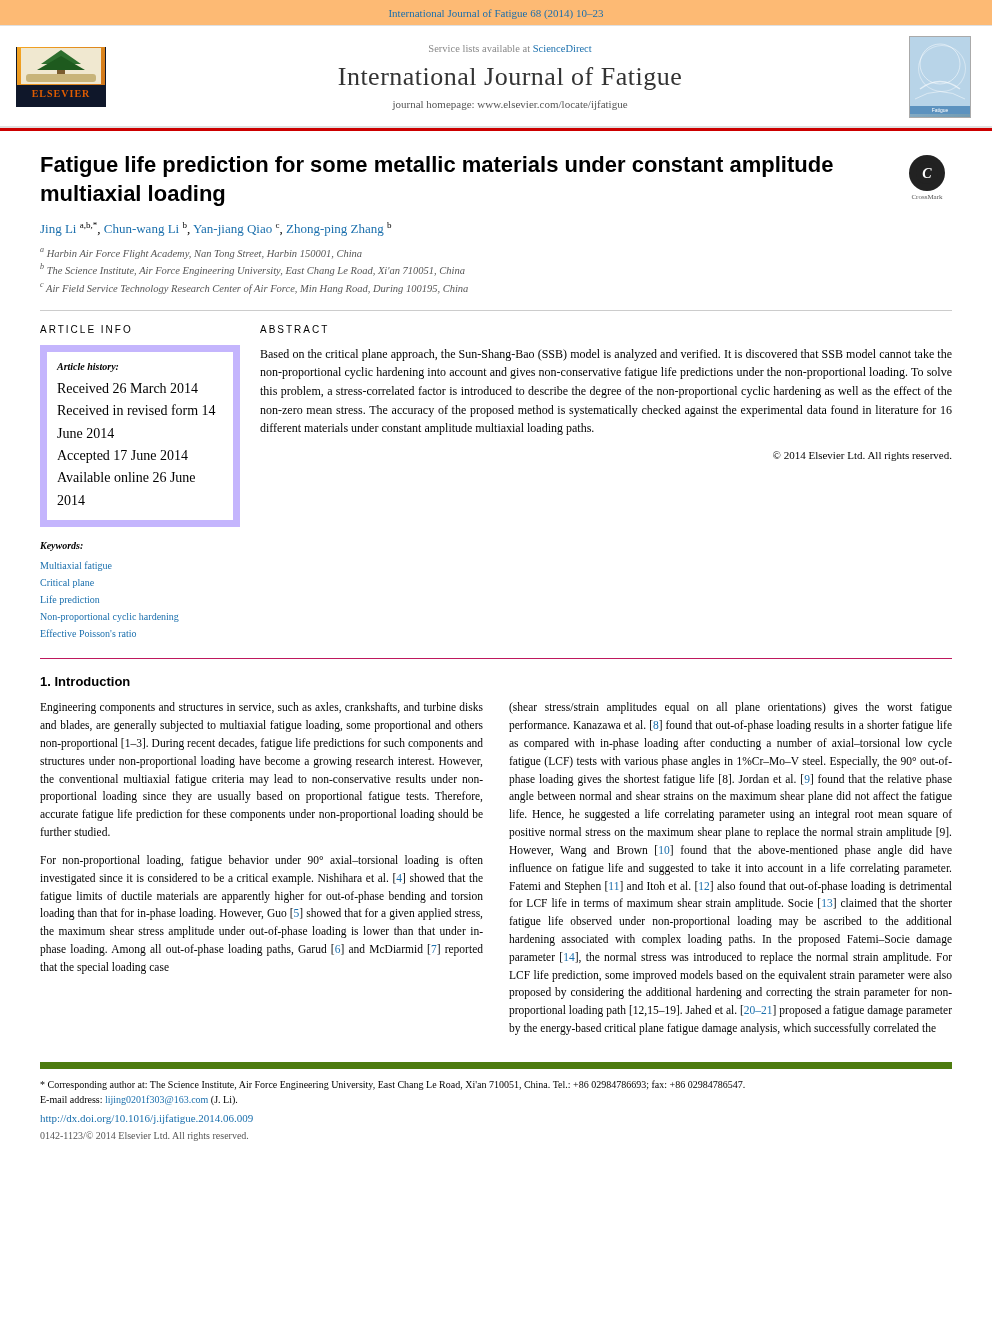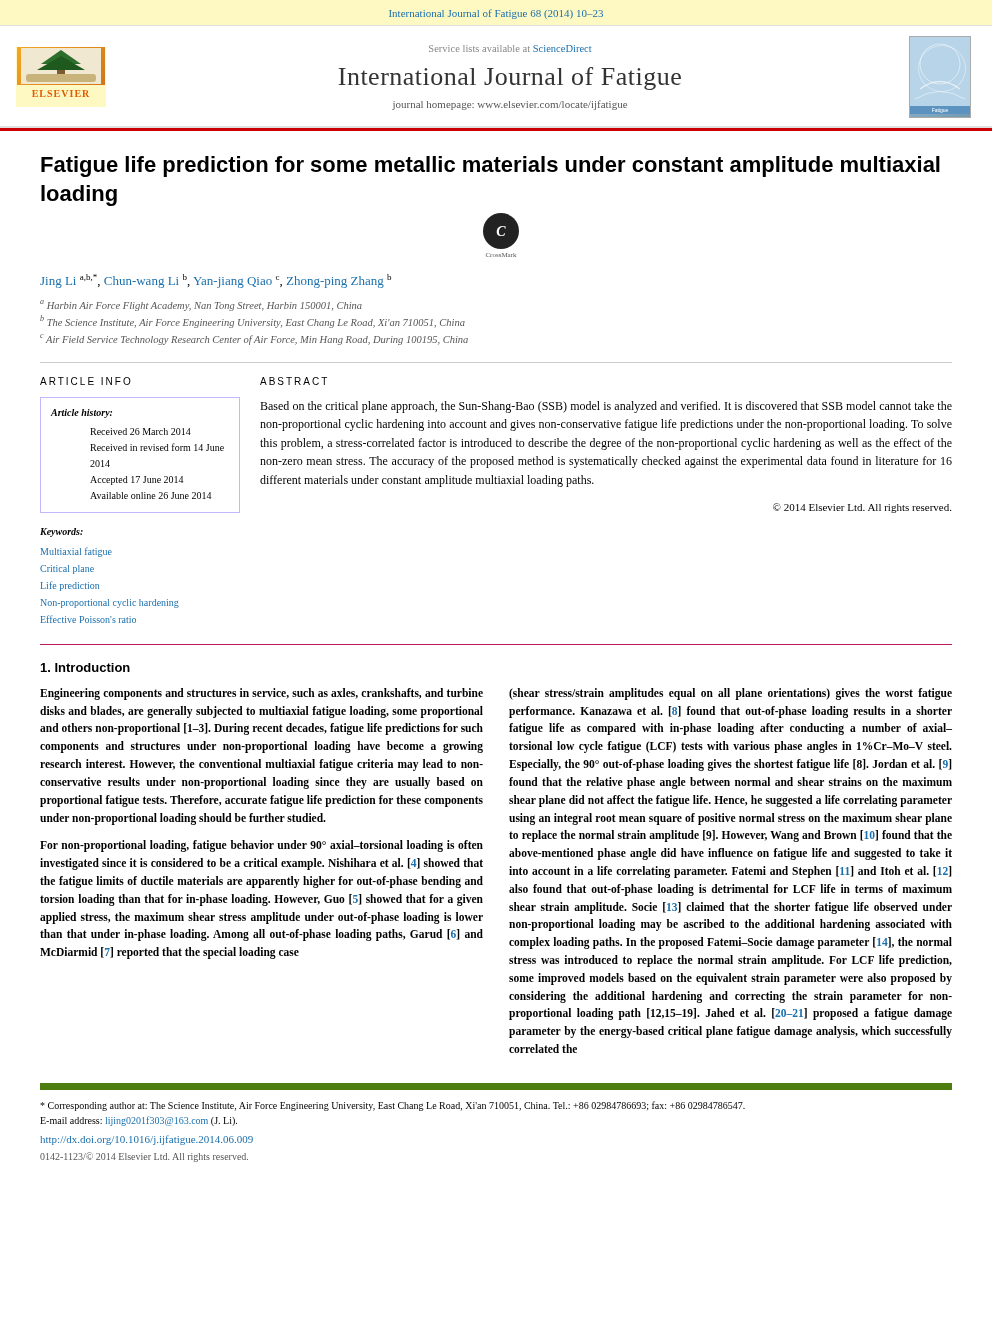--- a/index.html
+++ b/index.html
@@ -8,21 +8,21 @@
       background: #fff;
       color: #000;
       width: 992px;
       min-height: 1323px;
       font-size: 13px;
       line-height: 1.4;
     }
 
     
     .top-bar {
-      background: #fef9c3;
+      background: #fdba74;
       text-align: center;
       padding: 6px 0 4px;
       font-size: 11px;
       color: #1a6fad;
       border-bottom: 1px solid #e0e0e0;
     }
 
     
     .journal-header {
       display: flex;
@@ -31,21 +31,21 @@
       border-bottom: 2px solid #e0e0e0;
       position: relative;
     }
     .elsevier-logo {
       width: 100px;
       flex-shrink: 0;
     }
     .elsevier-img {
       width: 90px;
       height: 60px;
-      background: #fef9c3;
+      background: #0f172a;
       display: flex;
       flex-direction: column;
       align-items: center;
     }
     .elsevier-top {
       width: 88px;
       height: 38px;
       background: linear-gradient(135deg, #f5a623 0%, #d0761a 100%);
       display: flex;
       align-items: center;
@@ -121,23 +121,22 @@
     }
 
     
     .main-content {
       padding: 20px 40px 20px;
     }
 
     
     .article-title-section {
       display: flex;
-      align-items: center;
+      align-items: flex-start;
       margin-bottom: 10px;
-      flex-direction: column;
     }
     .article-title {
       flex: 1;
       font-size: 22px;
       font-weight: bold;
       color: #000;
       line-height: 1.3;
       font-family: Arial, sans-serif;
     }
     .crossmark {
@@ -206,36 +205,35 @@
     
     .section-heading {
       font-size: 10px;
       letter-spacing: 2px;
       text-transform: uppercase;
       font-family: Arial, sans-serif;
       margin-bottom: 8px;
       color: #000;
     }
     .article-info-box {
-      border: 1px solid #c4b5fd;
+      border: 7px solid #c4b5fd;
       padding: 8px 10px;
       margin-bottom: 12px;
     }
     .info-label {
       font-size: 10px;
       font-style: italic;
       font-weight: bold;
       color: #000;
       margin-bottom: 4px;
     }
     .info-row {
-      font-size: 10px;
+      font-size: 14px;
       color: #000;
       line-height: 1.6;
-      margin-left: 39px;
     }
 
     .keywords-box {
       margin-top: 8px;
     }
     .keywords-label {
       font-size: 10px;
       font-style: italic;
       font-weight: bold;
       color: #000;
@@ -271,21 +269,20 @@
     }
 
     
     .body-section {
       border-top: 1px solid #be185d;
       padding-top: 14px;
     }
     .two-col-body {
       display: flex;
       gap: 26px;
-      font-weight: bold;
     }
     .body-col {
       flex: 1;
     }
     .section-title {
       font-size: 13px;
       font-weight: bold;
       margin-bottom: 8px;
       font-family: Arial, sans-serif;
     }

